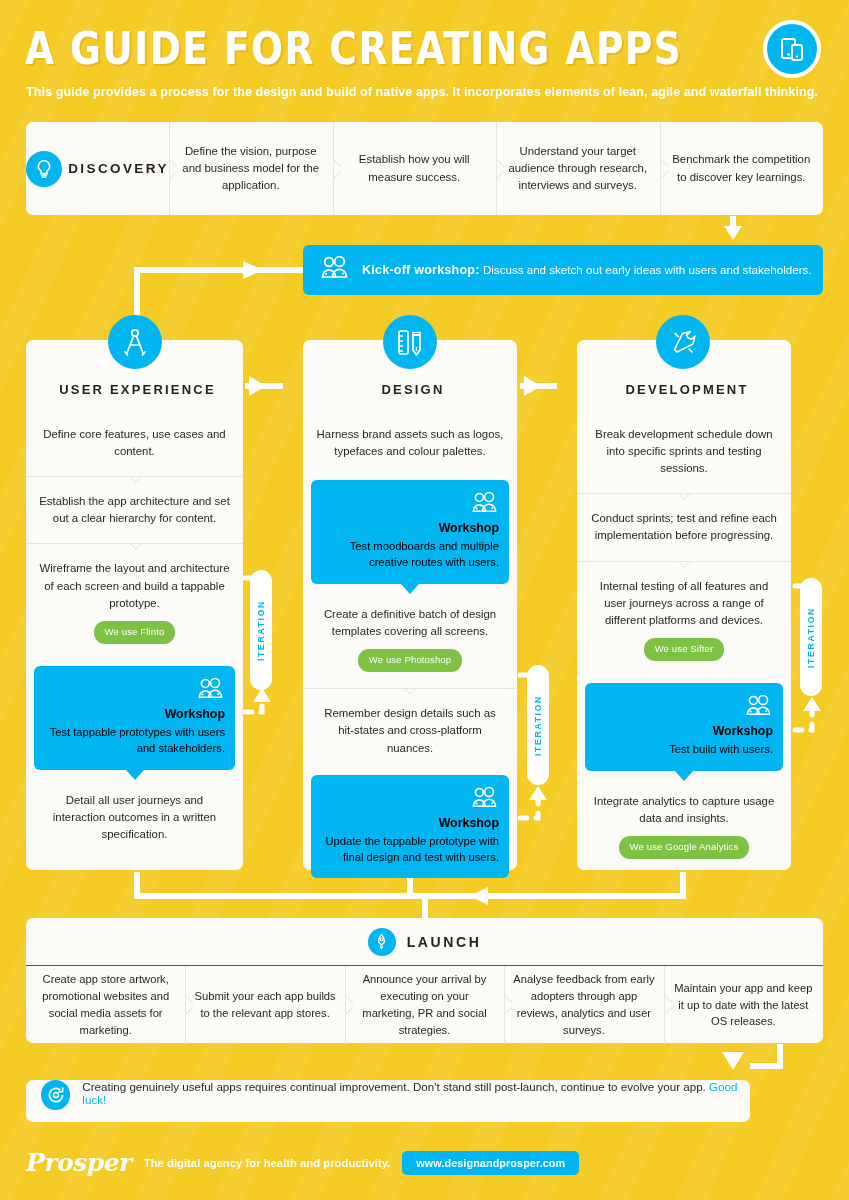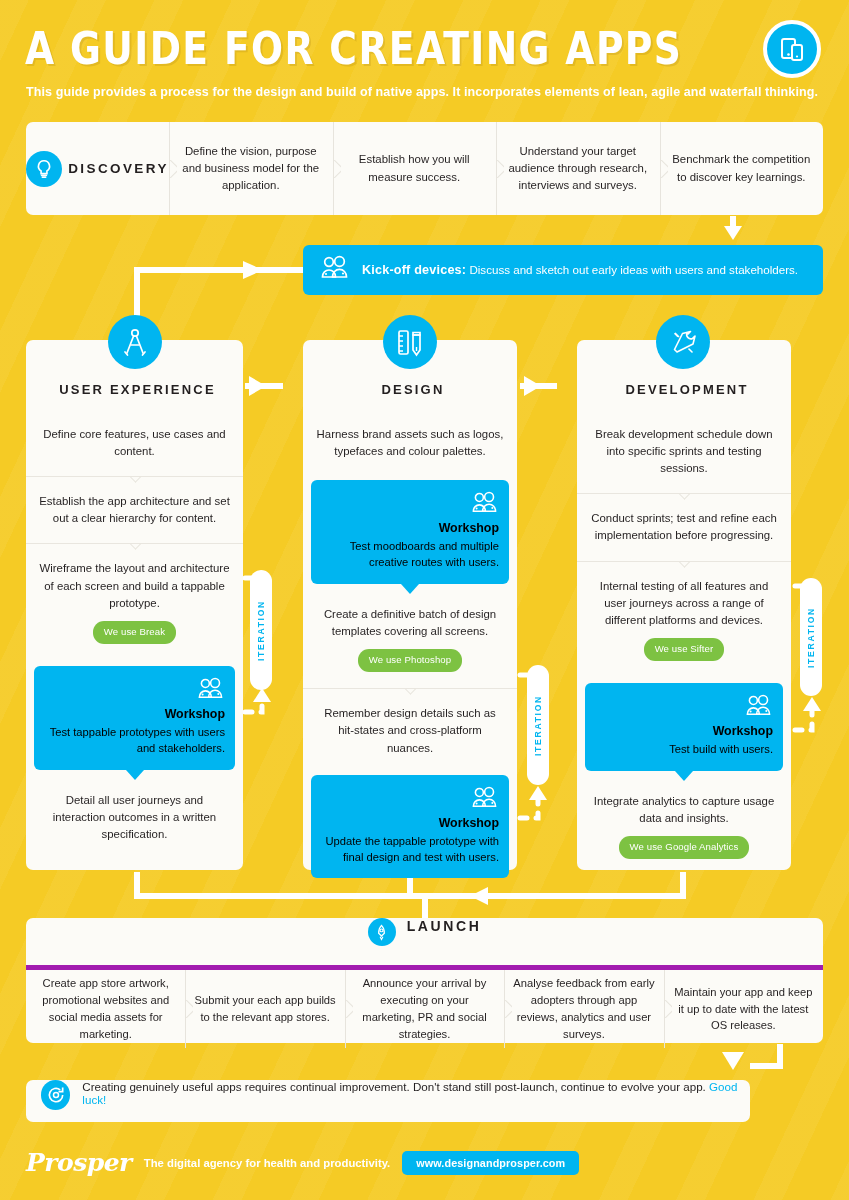--- a/index.html
+++ b/index.html
@@ -121,22 +121,22 @@
     display:flex;align-items:center;justify-content:center;z-index:6;
   }
   .iter span{
     writing-mode:vertical-rl;transform:rotate(180deg);
     font-size:8.6px;font-weight:bold;letter-spacing:1.7px;color:#00B5F0;
   }
 
   
   #launch{left:26px;top:918px;width:797px;height:125px;}
   #launch-head{
-    height:47px;display:flex;justify-content:center;gap:11px;
-    border-bottom:5px solid #a21caf;
+    height:47px;display:flex;align-items:center;justify-content:center;gap:11px;
+    border-bottom:1px solid #a21caf;
   }
   #launch-head .lt{font-size:14px;font-weight:bold;letter-spacing:2.6px;color:#231f20;}
   #launch-row{display:flex;height:78px;}
   #launch-row .l-cell{
     flex:1;display:flex;align-items:center;justify-content:center;text-align:center;
     font-size:11.2px;line-height:1.5;color:#231f20;padding:0 9px;position:relative;
   }
 
   
   #note{left:26px;top:1080px;width:724px;height:42px;display:flex;align-items:flex-start;padding-left:15px;box-sizing:border-box;}
@@ -256,21 +256,21 @@
       <svg width="30" height="26" viewBox="0 0 30 26">
         <circle cx="10" cy="7" r="4.3" fill="none" stroke="#fff" stroke-width="1.7"></circle>
         <circle cx="20.5" cy="6.5" r="4.8" fill="none" stroke="#fff" stroke-width="1.7"></circle>
         <path d="M3.5 22c0-4.2 2.9-7 6.5-7s6.5 2.8 6.5 7z" fill="none" stroke="#fff" stroke-width="1.7"></path>
         <path d="M13.5 22c0-4.6 3.1-7.6 7-7.6s7 3 7 7.6z" fill="none" stroke="#fff" stroke-width="1.7"></path>
         <circle cx="7" cy="19" r="1.1" fill="#fff"></circle>
         <circle cx="24" cy="18.5" r="1.1" fill="#fff"></circle>
       </svg>
     </span>
     <div class="ko-text">
-      <b>Kick-off devices:</b>
+      <b>Kick-off workshop:</b>
       <span>Discuss and sketch out early ideas with users and stakeholders.</span>
     </div>
   </div>
 
   <div class="circ col-icon" style="left:108px;">
     <svg width="28" height="30" viewBox="0 0 28 30">
       <circle cx="14" cy="6" r="3.2" fill="none" stroke="#fff" stroke-width="1.7"></circle>
       <path d="M12.6 9 L6 26 M15.4 9 L22 26" stroke="#fff" stroke-width="1.7" fill="none" stroke-linecap="round"></path>
       <path d="M9.5 18 h9" stroke="#fff" stroke-width="1.5"></path>
       <path d="M4 25 l2.5 3 M24 25 l-2.5 3" stroke="#fff" stroke-width="1.7" stroke-linecap="round"></path>
@@ -299,21 +299,21 @@
       <div class="step"><span>Define core features, use cases and content.</span></div>
       <div class="hsep">
           <div class="dn"></div>
         </div>
       <div class="step"><span>Establish the app architecture and set out a clear hierarchy for content.</span></div>
       <div class="hsep">
           <div class="dn"></div>
         </div>
       <div class="step">
         <span>Wireframe the layout and architecture of each screen and build a tappable prototype.</span><br>
-        <span class="tag">We use Break</span>
+        <span class="tag">We use Flinto</span>
       </div>
       <div class="ws point" style="margin-top:6px;">
         <span>
           <svg width="30" height="24" viewBox="0 0 30 26">
             <circle cx="10" cy="7" r="4.3" fill="none" stroke="#fff" stroke-width="1.7"></circle>
             <circle cx="20.5" cy="6.5" r="4.8" fill="none" stroke="#fff" stroke-width="1.7"></circle>
             <path d="M3.5 22c0-4.2 2.9-7 6.5-7s6.5 2.8 6.5 7z" fill="none" stroke="#fff" stroke-width="1.7"></path>
             <path d="M13.5 22c0-4.6 3.1-7.6 7-7.6s7 3 7 7.6z" fill="none" stroke="#fff" stroke-width="1.7"></path>
             <circle cx="7" cy="19" r="1.1" fill="#fff"></circle>
               <circle cx="24" cy="18.5" r="1.1" fill="#fff"></circle>

